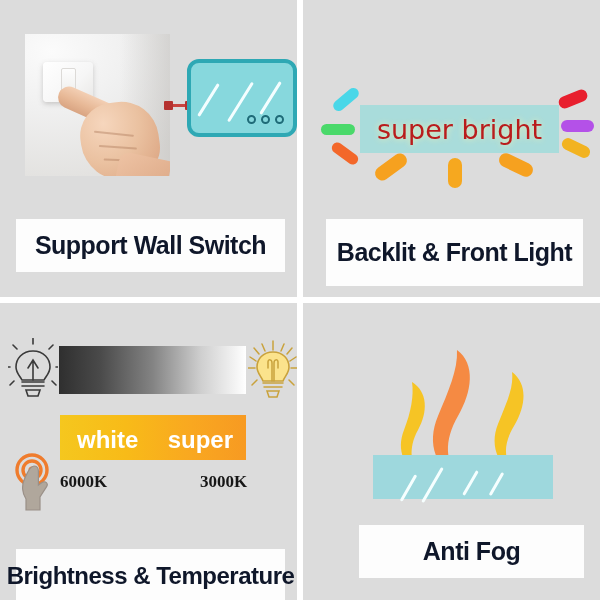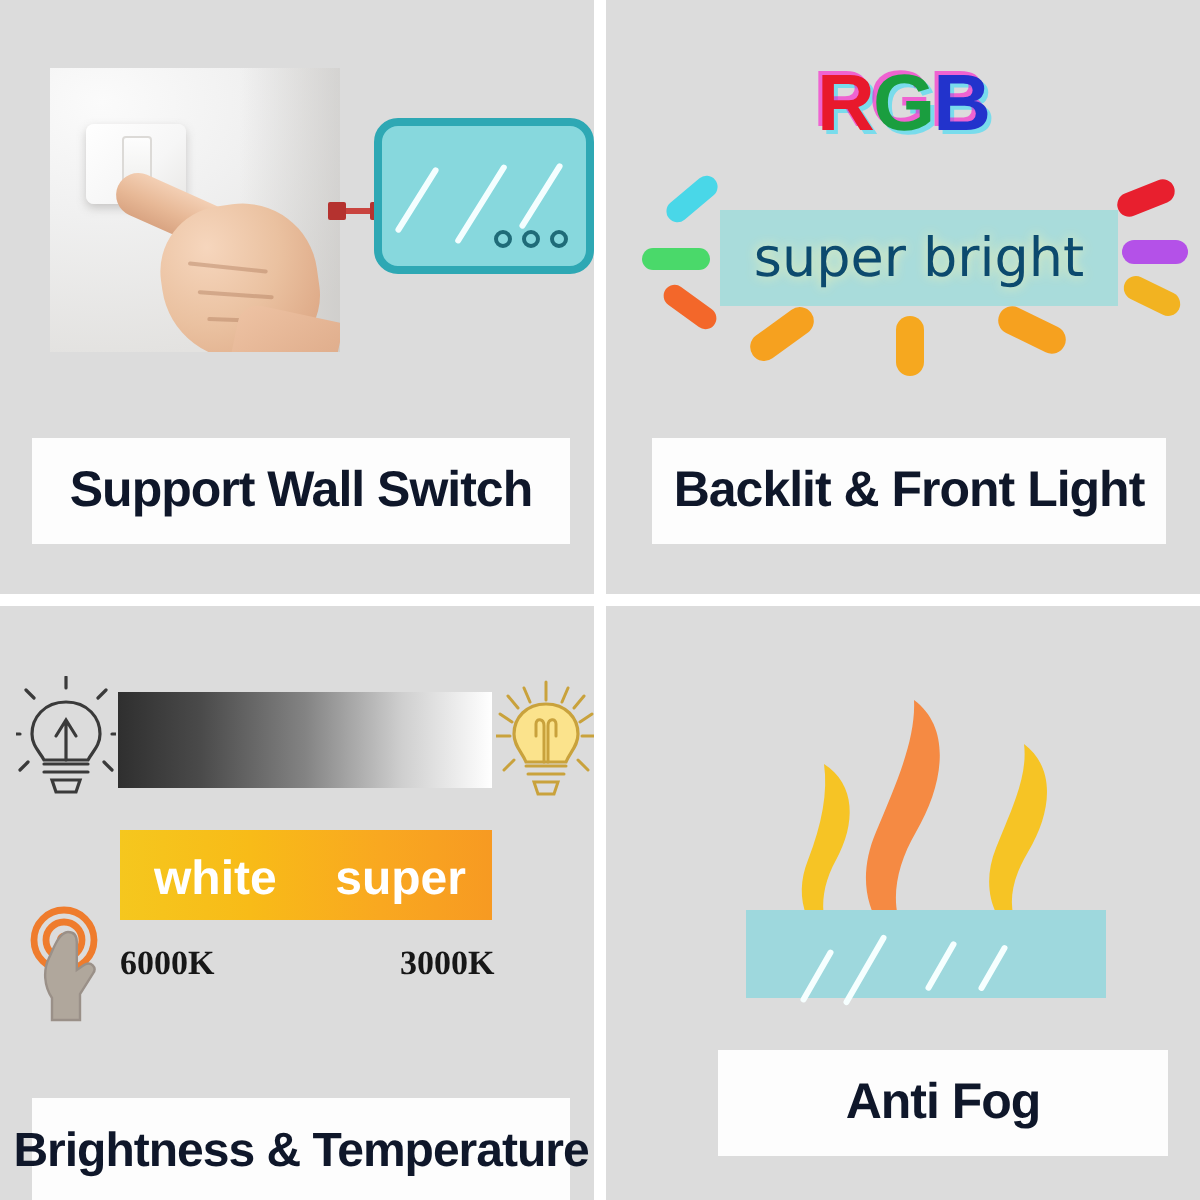--- a/index.html
+++ b/index.html
@@ -26,21 +26,21 @@
     position:absolute;
     background:#fdfdfd;
     display:flex;align-items:center;justify-content:center;
     color:#0f172a;
     font-weight:bold;
     font-family:"Liberation Sans Narrow","Liberation Sans",sans-serif;
     letter-spacing:-0.5px;
     white-space:nowrap;
   }
   .cap-tl{left:16px;top:219px;width:269px;height:53px;font-size:25px;}
-  .cap-tr{left:326px;top:219px;width:257px;height:53px;font-size:25px;}
+  .cap-tr{left:326px;top:219px;width:257px;height:67px;font-size:25px;}
   .cap-bl{left:16px;top:549px;width:269px;height:53px;font-size:24px;}
   .cap-br{left:359px;top:525px;width:225px;height:53px;font-size:25px;}
 
   
   .photo{
     position:absolute;left:25px;top:34px;width:145px;height:142px;
     background:
       radial-gradient(ellipse 120% 90% at 18% 12%, #fbfbfb 0%, #f0f0f0 45%, #e3e2e0 100%);
     overflow:hidden;
   }
@@ -111,21 +111,21 @@
   .rgb-r{color:#e8192c;text-shadow:-2px -2px 0 rgba(255,0,200,.55), 2px 2px 0 rgba(0,220,255,.45);}
   .rgb-g{color:#1a9e3f;text-shadow:-2px -2px 0 rgba(255,0,200,.55), 2px 2px 0 rgba(0,220,255,.45);}
   .rgb-b{color:#2233cc;text-shadow:-2px -2px 0 rgba(255,0,200,.55), 2px 2px 0 rgba(0,220,255,.45);}
 
   .bright-band{
     position:absolute;left:57px;top:105px;width:199px;height:48px;
     background:#a9dcdb;
     display:flex;align-items:center;justify-content:center;
   }
   .bright-band span{
-    color:#0c4a6e;font-size:27px;
+    color:#b91c1c;font-size:27px;
     font-family:"DejaVu Sans",sans-serif;
     text-shadow:0 0 6px rgba(255,245,170,.85);
   }
   .spark{position:absolute;border-radius:9px;}
 
   
   .grad-bar{
     position:absolute;left:59px;top:346px;width:187px;height:48px;
     background:linear-gradient(90deg,#2f2f2f 0%,#4a4a4a 22%,#838383 50%,#cfcfcf 76%,#ffffff 100%);
   }
@@ -192,23 +192,20 @@
       <span class="mir-dot"></span>
       <span class="mir-dot"></span>
       <span class="mir-dot"></span>
     </div>
   </div>
 
   <div class="caption cap-tl">Support Wall Switch</div>
 
   <div class="quad q-tr">
 
-    <div class="rgb-wrap">
-      <span class="rgb-r">R</span><span class="rgb-g">G</span><span class="rgb-b">B</span>
-    </div>
 
     <div class="bright-band">
       <span>super bright</span>
     </div>
 
     <div id="sparkles">
         <div class="spark" style="left: 28px; top: 94px; width: 30px; height: 11px; background: rgb(73, 215, 232); transform: rotate(-40deg);"></div>
         <div class="spark" style="left: 18px; top: 124px; width: 34px; height: 11px; background: rgb(74, 217, 106); transform: rotate(0deg);"></div>
         <div class="spark" style="left: 27px; top: 148px; width: 30px; height: 11px; background: rgb(243, 103, 42); transform: rotate(36deg);"></div>
         <div class="spark" style="left: 255px; top: 93px; width: 30px; height: 12px; background: rgb(232, 31, 46); transform: rotate(-22deg);"></div>

